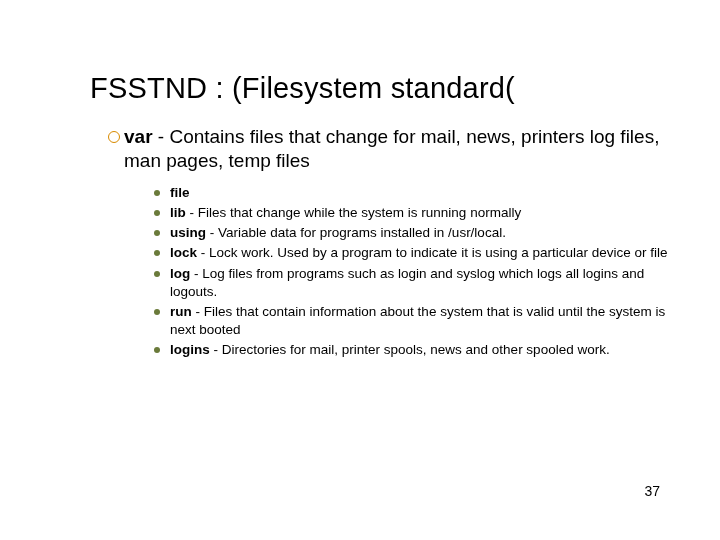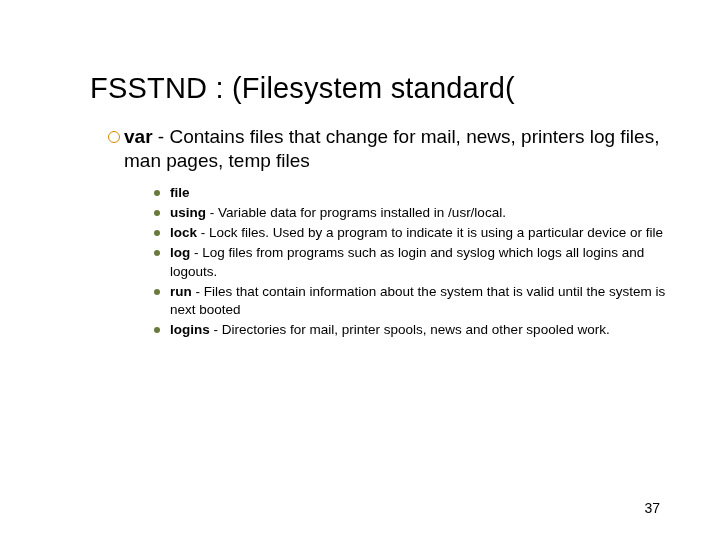--- a/index.html
+++ b/index.html
@@ -75,21 +75,21 @@
   }
   .sublist li .txt {
     flex: 1 1 auto;
   }
   .sublist li .txt .term {
     font-weight: 700;
   }
   .pagenum {
     position: absolute;
     right: 60px;
-    bottom: 24px;
+    bottom: 41px;
     font-size: 14px;
     color: #000;
   }
 </style>
 </head>
 <body>
 
 <div class="slide">
 
   <h1 class="title">FSSTND : (Filesystem standard(</h1>
@@ -103,25 +103,29 @@
       </div>
     </div>
 
     <ul class="sublist">
       <li>
         <span class="round-bullet"></span>
         <span class="txt"><span class="term">file</span><span></span></span>
       </li>
       <li>
         <span class="round-bullet"></span>
+        <span class="txt"><span class="term">lib</span><span> - Files that change while the system is running normally</span></span>
+      </li>
+      <li>
+        <span class="round-bullet"></span>
         <span class="txt"><span class="term">using</span><span> - Variable data for programs installed in /usr/local.</span></span>
       </li>
       <li>
         <span class="round-bullet"></span>
-        <span class="txt"><span class="term">lock</span><span> - Lock files. Used by a program to indicate it is using a particular device or file</span></span>
+        <span class="txt"><span class="term">lock</span><span> - Lock work. Used by a program to indicate it is using a particular device or file</span></span>
       </li>
       <li>
         <span class="round-bullet"></span>
         <span class="txt"><span class="term">log</span><span> - Log files from programs such as login and syslog which logs all logins and logouts.</span></span>
       </li>
       <li>
         <span class="round-bullet"></span>
         <span class="txt"><span class="term">run</span><span> - Files that contain information about the system that is valid until the system is next booted</span></span>
       </li>
       <li>

